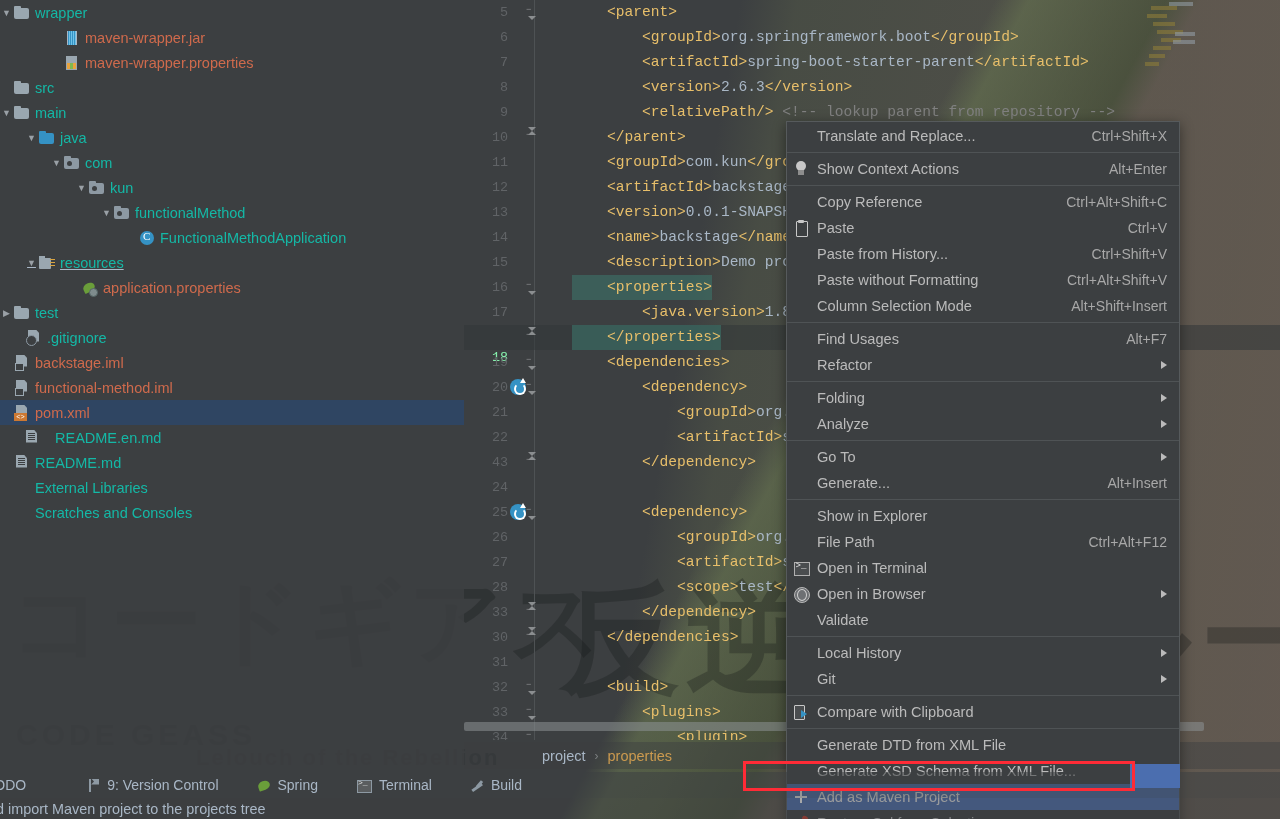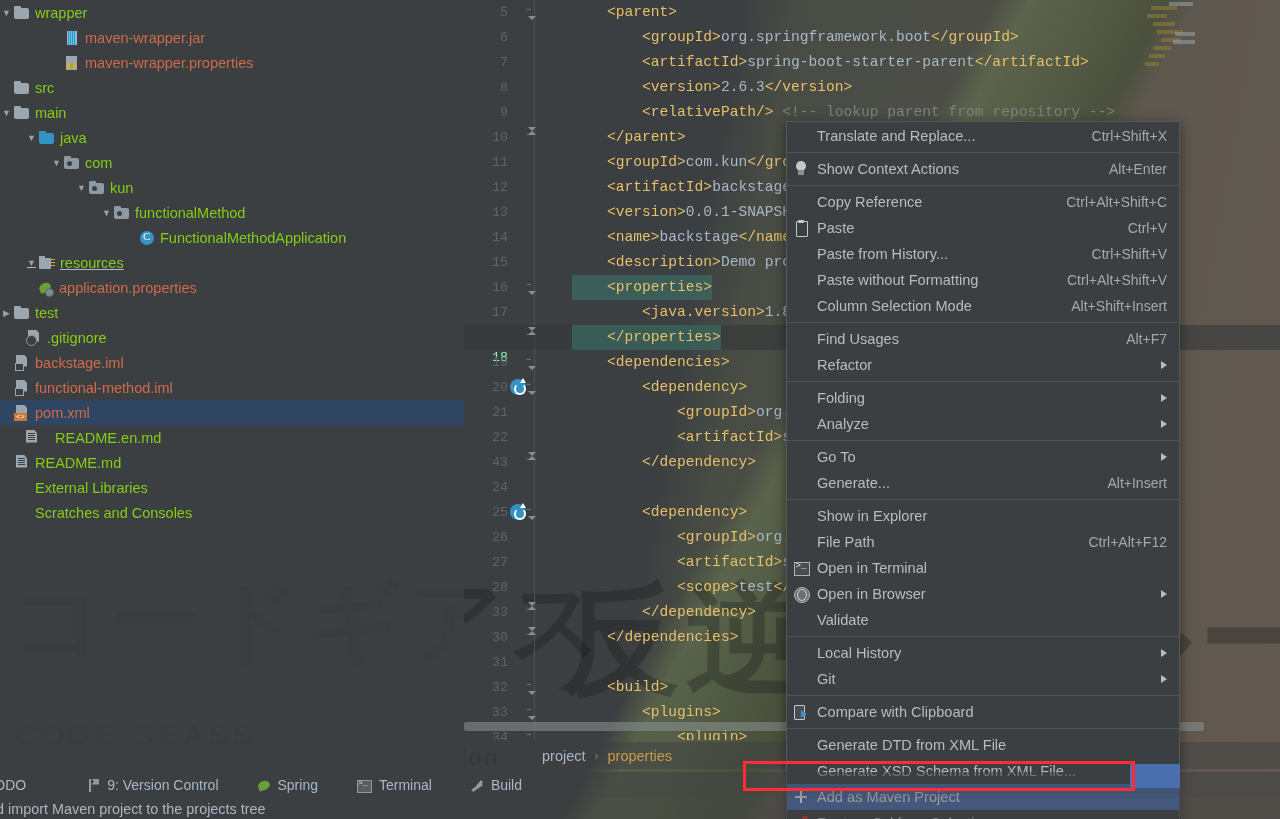--- a/index.html
+++ b/index.html
@@ -41,21 +41,21 @@
     position: relative; height: 25px; display: flex; align-items: center;
     font-size: 14.5px; color: #a9b7c6; white-space: nowrap;
   }
   .tree-row.selected { background: #2f4562; }
   .tw { display: inline-block; width: 13px; text-align: center; color: #9aa0a6; font-size: 9px; flex: none; }
   .tw.down::before { content: "\25BC"; }
   .tw.right::before { content: "\25B6"; }
   .ico { display: inline-block; width: 18px; height: 16px; flex: none; position: relative; margin-right: 4px; }
   .lbl { flex: none; }
   .c-red { color: #cf6a4c; }
-  .c-grey { color: #84cc16; }
+  .c-grey { color: #14b8a6; }
 
   
   .ic-folder::before {
     content: ""; position: absolute; left: 1px; top: 3px; width: 15px; height: 11px;
     background: #9aa7b0; border-radius: 1px 2px 2px 2px;
   }
   .ic-folder::after {
     content: ""; position: absolute; left: 1px; top: 1px; width: 7px; height: 3px;
     background: #9aa7b0; border-radius: 1px 1px 0 0;
   }
@@ -348,21 +348,21 @@
           <span class="ico ic-class"></span>
           <span class="lbl c-grey">FunctionalMethodApplication</span>
         </div>
         <div class="tree-row" style="padding-left: 25px; text-decoration: underline;">
           <span class="tw down"></span>
           <span class="ico ic-folder-res">
             <span class="bars"></span>
           </span>
           <span class="lbl c-grey">resources</span>
         </div>
-        <div class="tree-row" style="padding-left: 24px;">
+        <div class="tree-row" style="padding-left: 68px;">
           <span class="tw"></span>
           <span class="ico ic-appprop"></span>
           <span class="lbl c-red">application.properties</span>
         </div>
         <div class="tree-row" style="padding-left: 0px;">
           <span class="tw right"></span>
           <span class="ico ic-folder"></span>
           <span class="lbl c-grey">test</span>
         </div>
         <div class="tree-row" style="padding-left: 12px;">

